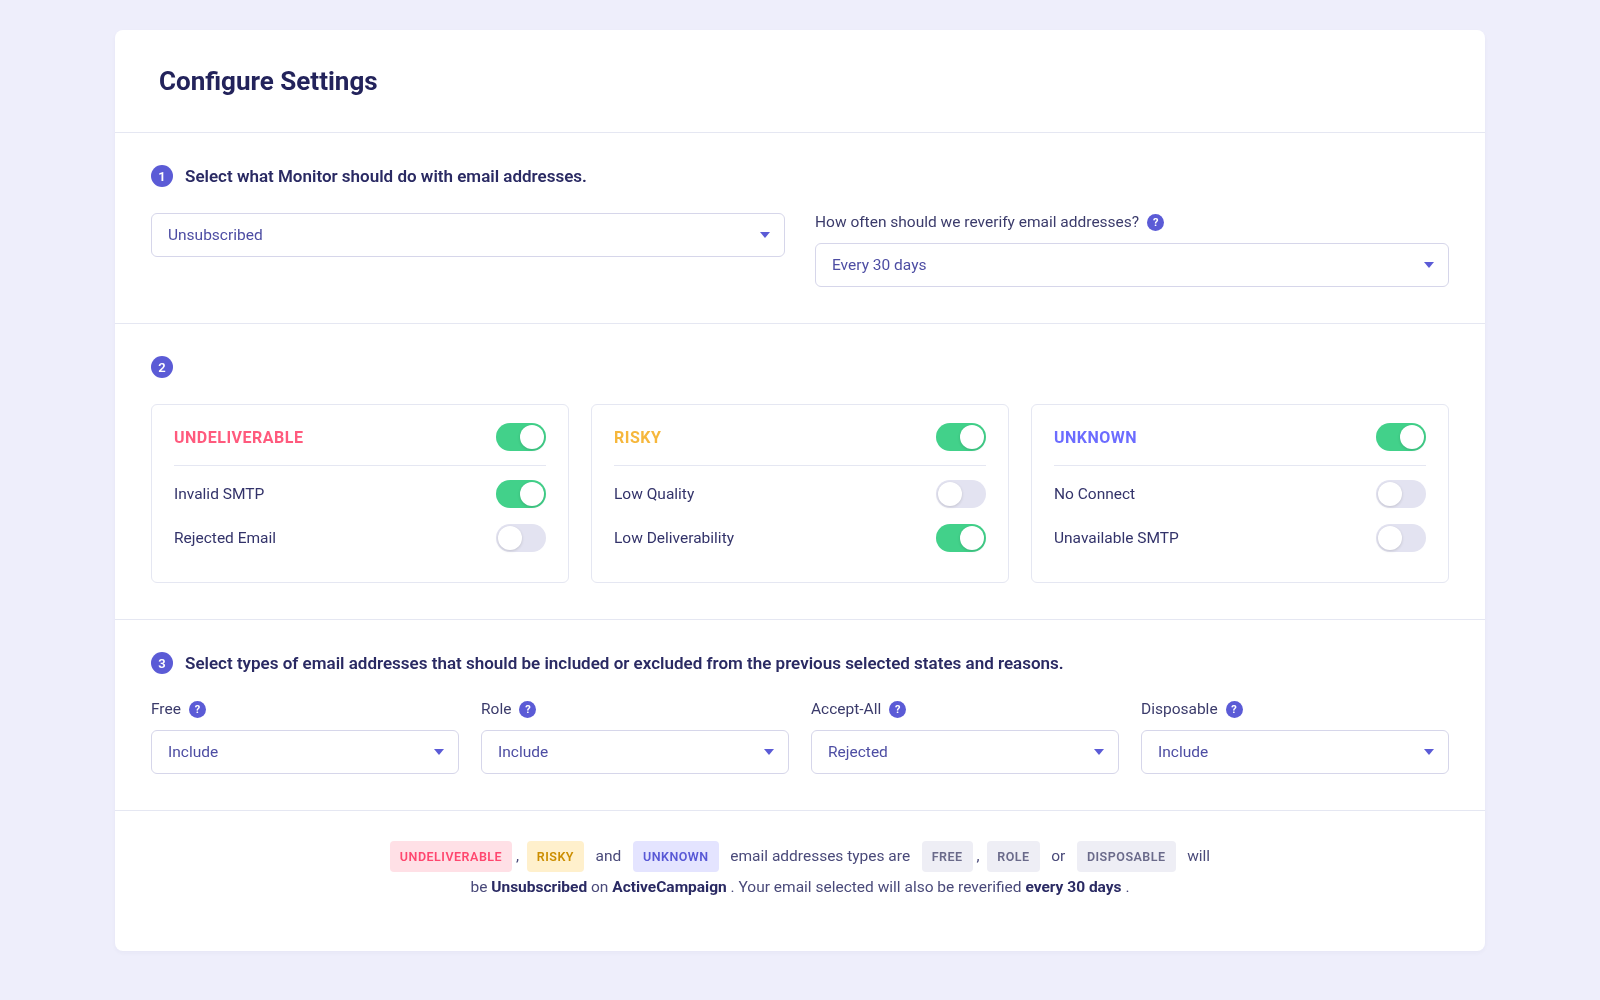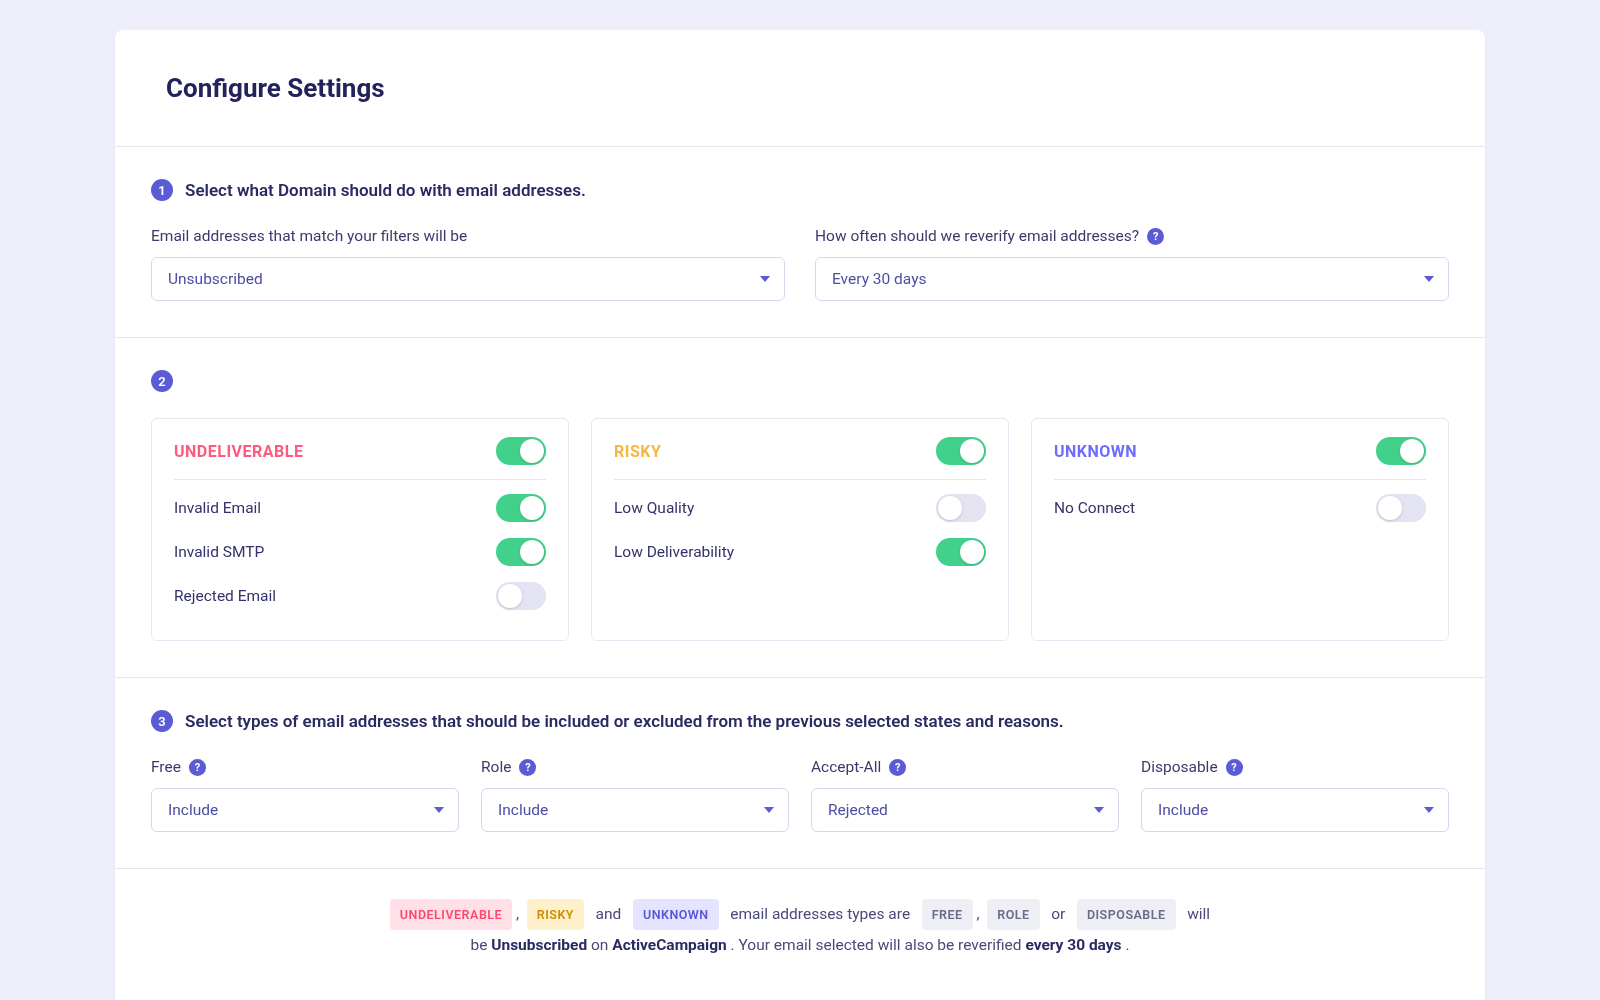--- a/index.html
+++ b/index.html
@@ -37,21 +37,21 @@
     margin:30px auto 0 auto;
     background:var(--card);
     border-radius:8px;
     box-shadow:0 2px 4px rgba(40,40,90,.04);
   }
   .card-head{
     padding:28px 36px;
     border-bottom:1px solid var(--line);
   }
   .card-head h1{
-    margin:15px;
+    margin:8px;
     font-size:26px;
     font-weight:700;
     color:#23235b;
   }
   .section{
     padding:32px 36px 36px 36px;
     border-bottom:1px solid var(--line);
   }
   .section:last-of-type{border-bottom:none;}
   .step-head{
@@ -155,27 +155,24 @@
 
 <div class="card">
 
   <div class="card-head">
     <h1>Configure Settings</h1>
   </div>
 
   <div class="section">
     <div class="step-head">
       <div class="step-num">1</div>
-      <div class="step-title">Select what Domain should do with email addresses.</div>
+      <div class="step-title">Select what Monitor should do with email addresses.</div>
     </div>
     <div class="row-two">
       <div>
-        <div class="field-label">
-          <span>Email addresses that match your filters will be</span>
-        </div>
         <div class="select">
           <span>Unsubscribed</span>
           <span class="caret"></span>
         </div>
       </div>
       <div>
         <div class="field-label">
           <span>How often should we reverify email addresses?</span>
           <span class="help-icon">?</span>
         </div>
@@ -193,26 +190,20 @@
     </div>
     <div class="cards3" id="state-cards">
         <div class="state-card">
           <div class="state-head">
             <div class="state-name state-red">UNDELIVERABLE</div>
             <div class="toggle on">
               <div class="knob"></div>
             </div>
           </div>
           <div class="line-item">
-            <span>Invalid Email</span>
-            <div class="toggle on">
-              <div class="knob"></div>
-            </div>
-          </div>
-          <div class="line-item">
             <span>Invalid SMTP</span>
             <div class="toggle on">
               <div class="knob"></div>
             </div>
           </div>
           <div class="line-item">
             <span>Rejected Email</span>
             <div class="toggle off">
               <div class="knob"></div>
             </div>
@@ -240,20 +231,26 @@
         </div>
         <div class="state-card">
           <div class="state-head">
             <div class="state-name state-indigo">UNKNOWN</div>
             <div class="toggle on">
               <div class="knob"></div>
             </div>
           </div>
           <div class="line-item">
             <span>No Connect</span>
+            <div class="toggle off">
+              <div class="knob"></div>
+            </div>
+          </div>
+          <div class="line-item">
+            <span>Unavailable SMTP</span>
             <div class="toggle off">
               <div class="knob"></div>
             </div>
           </div>
         </div>
       </div>
   </div>
 
   <div class="section">
     <div class="step-head">

